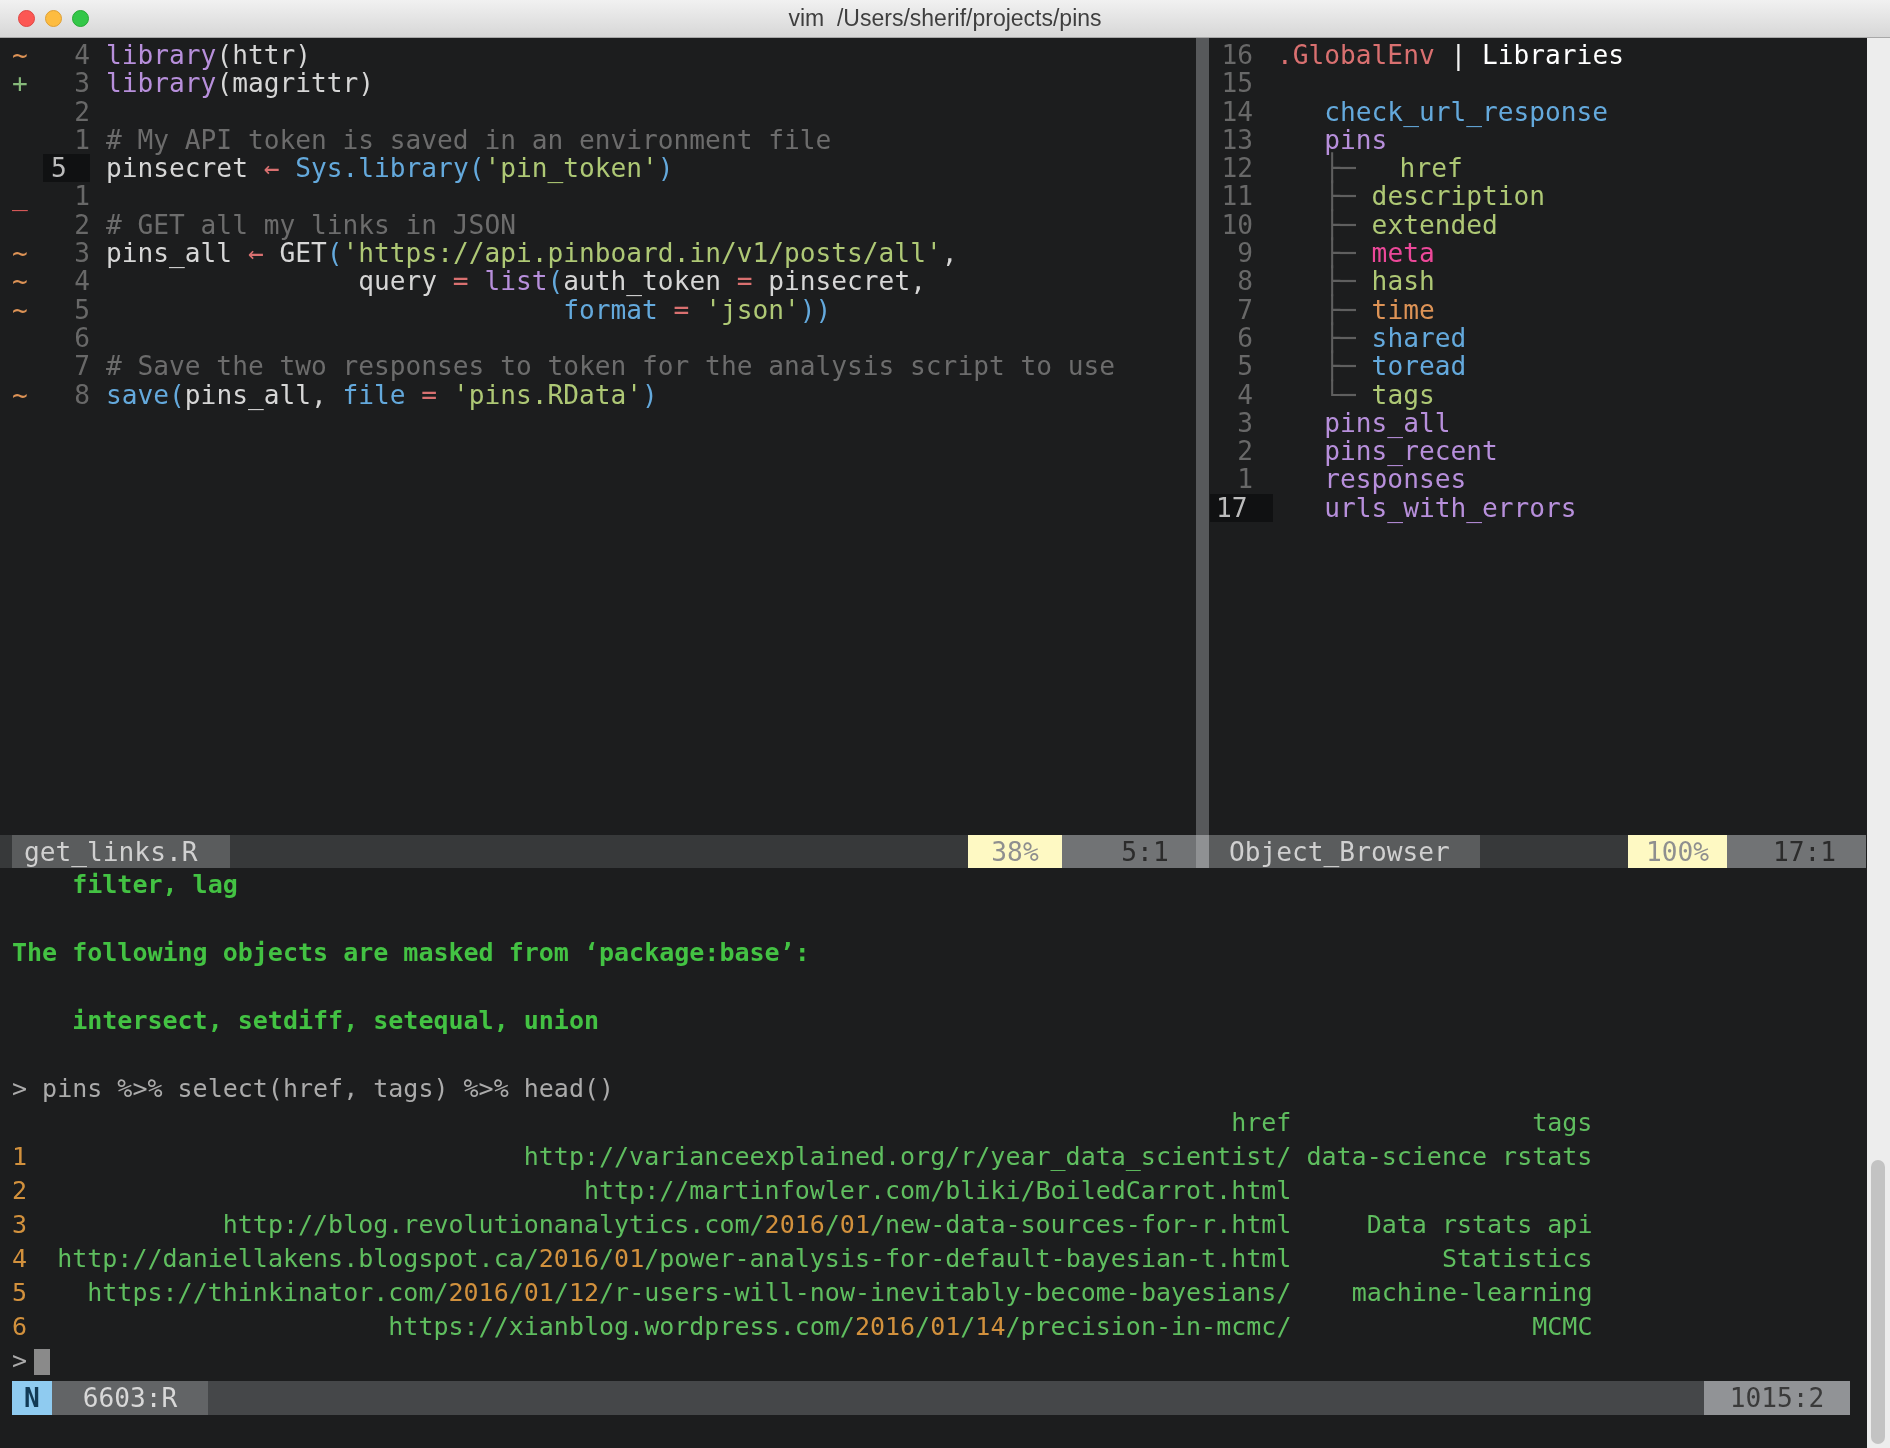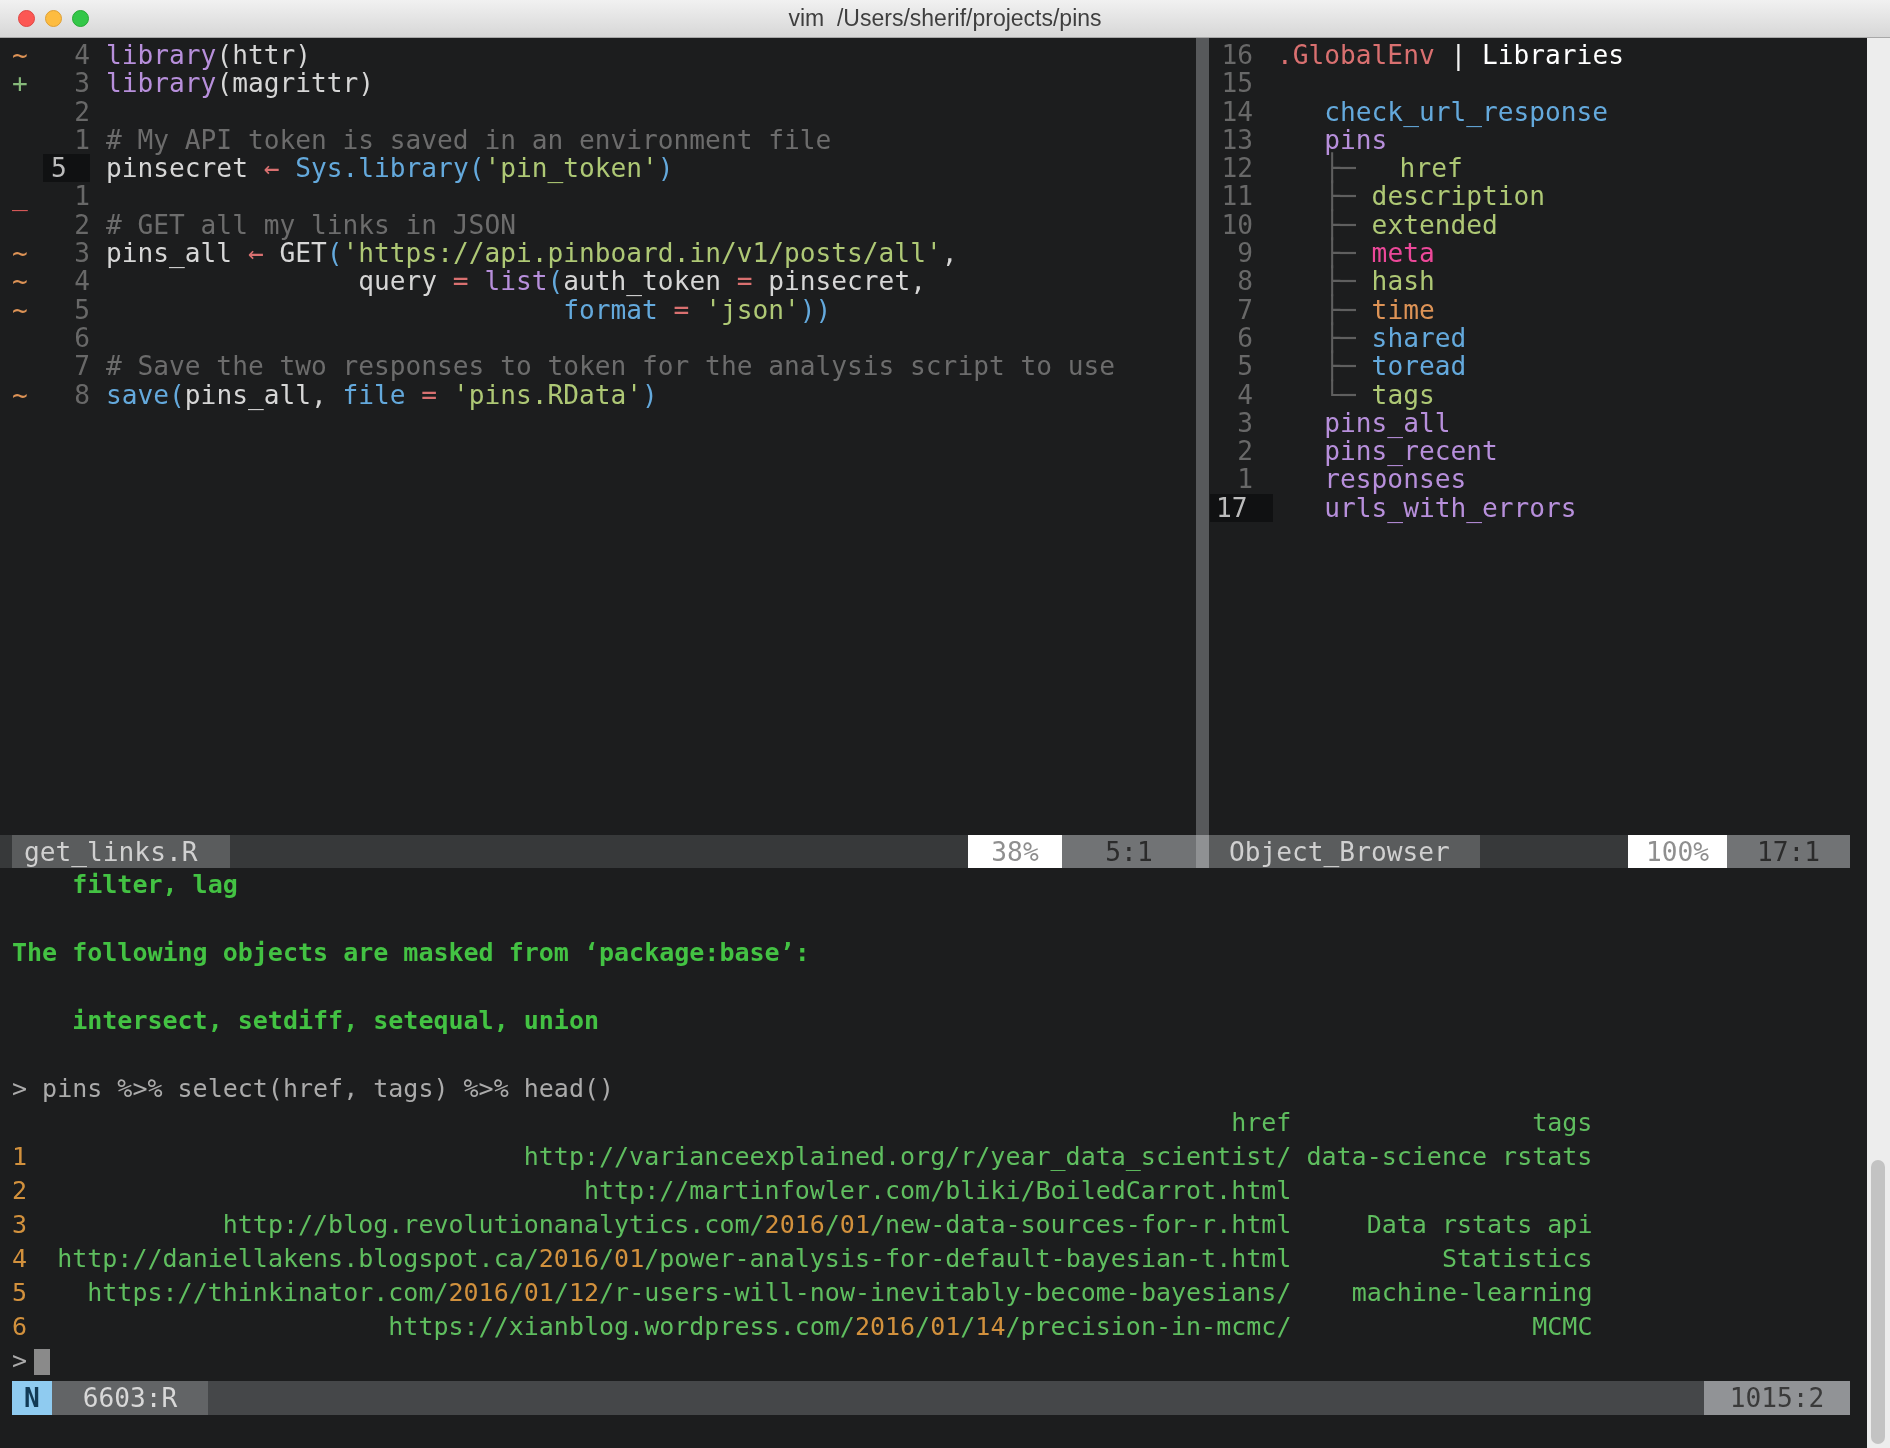--- a/index.html
+++ b/index.html
@@ -35,22 +35,22 @@
   .rnum{display:inline-block;width:43px;text-align:right;color:#686868;}
   .rnum.cur{background:#101112;color:#bcbcbc;text-align:left;padding-left:6px;width:57px;}
   .rtext{padding-left:24px;}
   .rtext.shift{padding-left:4px;}
   .vsep{position:absolute;left:1196px;top:38px;width:13px;height:797px;background:#57595b;}
   
   .sbar{position:absolute;height:33px;background:#37393a;font-size:26.2px;}
   #statusbar-top{top:835px;left:0;width:1850px;}
   .seg{position:absolute;top:0;height:100%;display:flex;align-items:center;justify-content:center;white-space:pre;}
   .seg.file{background:#5a5c5d;color:#d0d0d0;justify-content:flex-start;}
-  .seg.pct{background:#ffffff;color:#8f8f8f;}
-  .seg.pos{background:#717375;color:#2b2b2b;}
+  .seg.pct{background:#fef9c3;color:#8f8f8f;}
+  .seg.pos{background:#717375;color:#2b2b2b;padding-left:16px;}
   .seg.notch{background:#8f9193;}
   
   #console{position:absolute;left:12px;top:868px;width:1850px;font-size:25px;}
   .cline{height:34px;line-height:34px;white-space:pre;}
   .cline.msg{color:#43c243;font-weight:bold;}
   .cline.cmd{color:#ababab;}
   .tbl{color:#5fbe5f;}
   .idx{color:#d2913d;}
   .blockcursor{display:inline-block;width:16px;height:26px;background:#8a8a8a;vertical-align:middle;margin-left:7px;}
   

